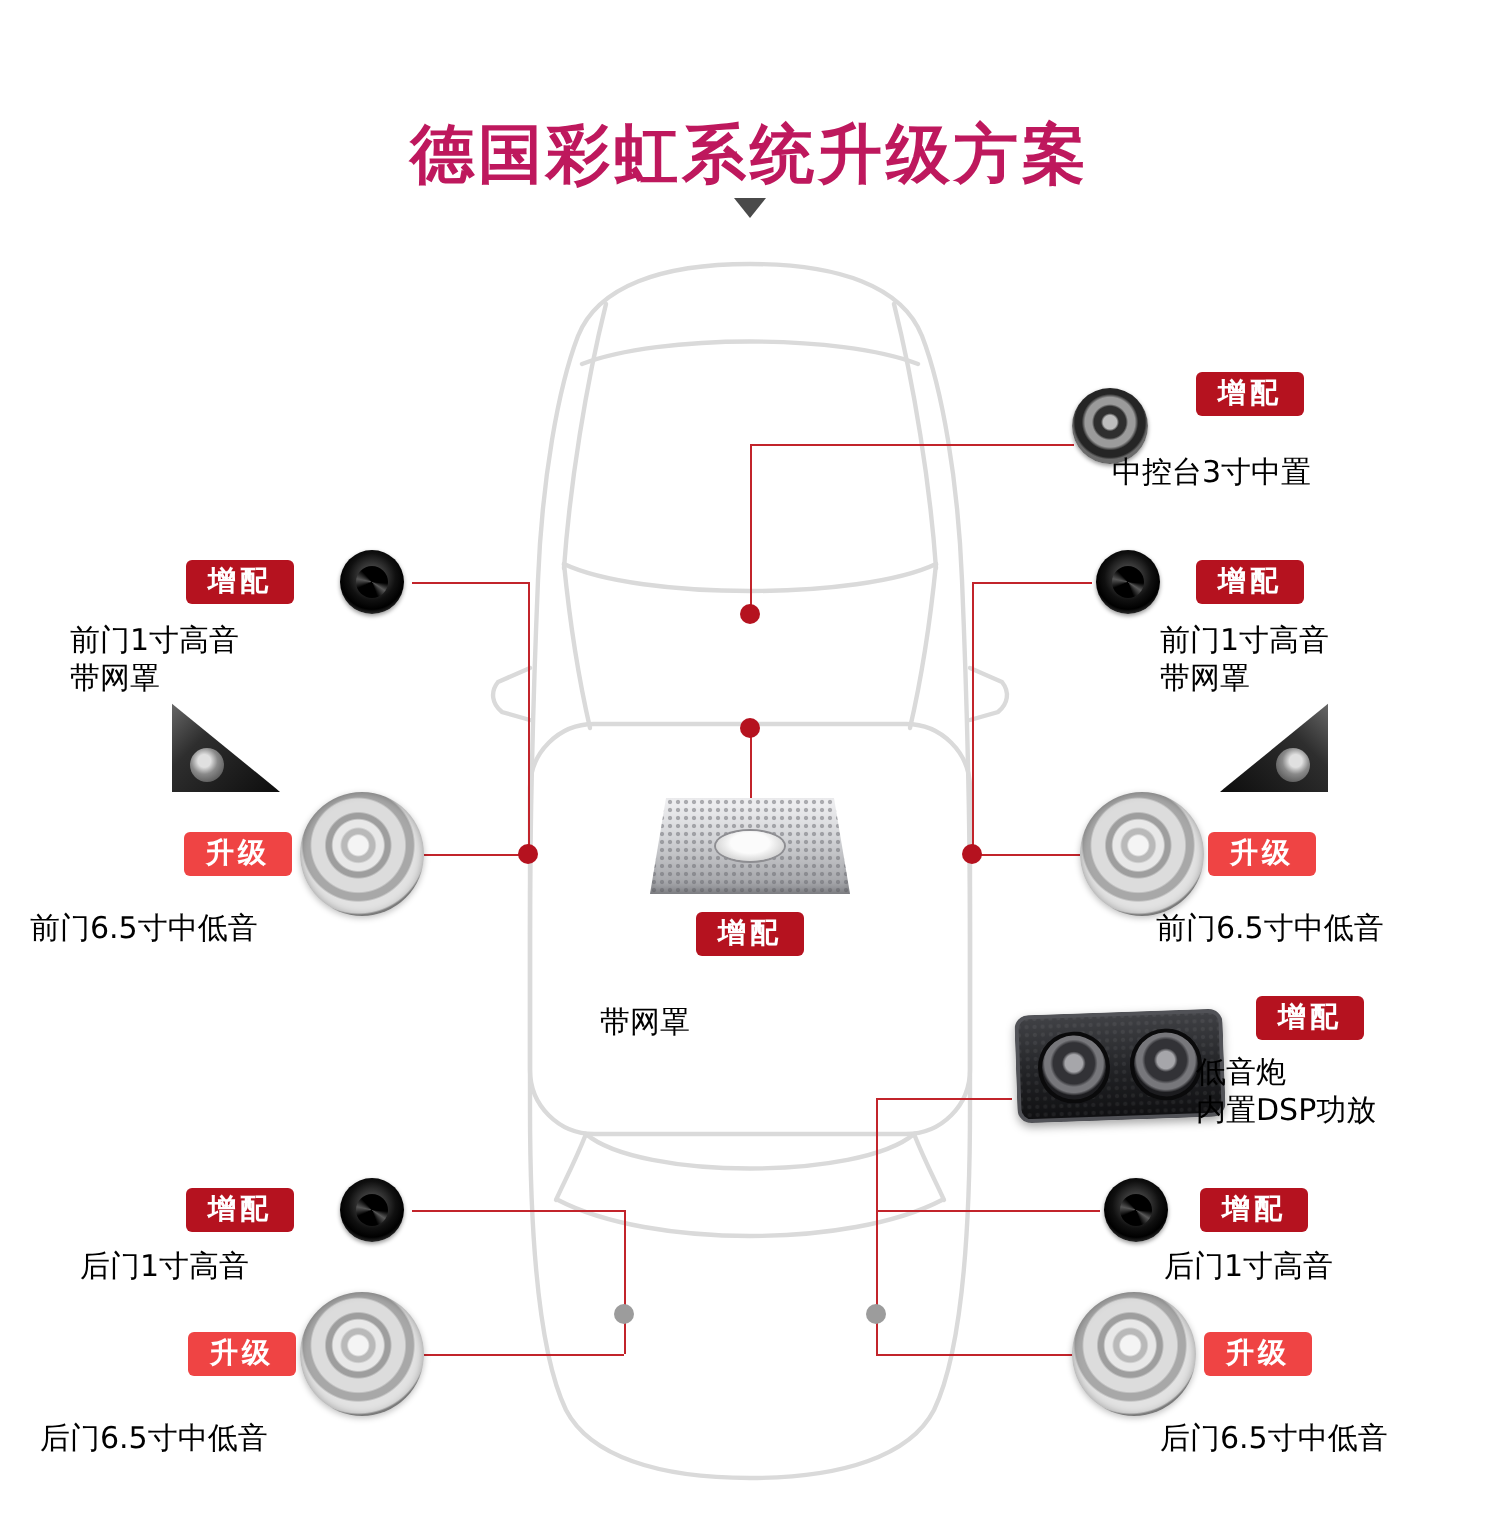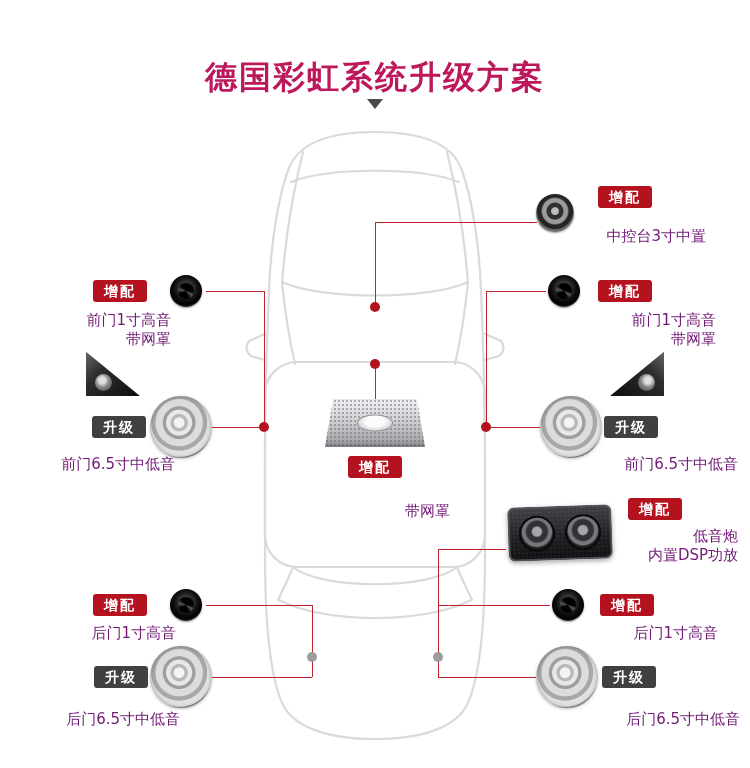--- a/index.html
+++ b/index.html
@@ -12,22 +12,22 @@
              border-left:8px solid transparent; border-right:8px solid transparent;
              border-top:10px solid #4a4a4a; }
   .car { position:absolute; left:225px; top:122px; }
   .hline, .vline { position:absolute; background:#c2242b; }
   .hline { height:1px; } .vline { width:1px; }
   .dot { position:absolute; width:10px; height:10px; border-radius:50%; background:#b5121f; }
   .dot.gray { background:#9c9c9c; }
   .badge { position:absolute; width:54px; height:22px; line-height:22px; text-align:center;
            border-radius:3px; color:#fff; font-size:14px; font-weight:700; letter-spacing:2px; }
   .badge.add { background:#b5121f; }
-  .badge.up  { background:#404040; }
-  .lab { position:absolute; font-size:15px; color:#701a75; text-align:right; line-height:19px; }
+  .badge.up  { background:#ef4444; }
+  .lab { position:absolute; font-size:15px; color:#000000; text-align:left; line-height:19px; }
   .tweeter { position:absolute; width:32px; height:32px; border-radius:50%;
     background: radial-gradient(circle at 50% 42%, #909090 0%, #3f3f3f 22%, #101010 48%, #000 66%, #454545 82%, #0a0a0a 100%);
     box-shadow: 0 1px 2px rgba(0,0,0,.4); }
   .tweeter::after { content:""; position:absolute; left:24%; top:24%; width:52%; height:52%; border-radius:50%;
     background: conic-gradient(from 30deg, #000 0 18%, #5a5a5a 26%, #000 36% 60%, #565656 70%, #000 80% 100%); }
   .midrange { position:absolute; width:38px; height:38px; border-radius:50%;
     background: radial-gradient(circle at 50% 45%, #bdbdbd 0 12%, #2f2f2f 16% 28%, #9b9b9b 32% 44%, #252525 50% 62%, #6b6b6b 66% 72%, #161616 78% 100%);
     box-shadow: 0 1px 2px rgba(0,0,0,.4); }
   .woofer { position:absolute; width:62px; height:62px; border-radius:50%;
     background: radial-gradient(circle at 47% 43%, #f4f4f4 0 10%, #b9b9b9 12% 17%, #e8e8e8 19% 26%, #9e9e9e 28% 33%, #dcdcdc 35% 48%, #a8a8a8 50% 57%, #e2e2e2 59% 70%, #8f8f8f 72% 80%, #cdcdcd 82% 100%);

